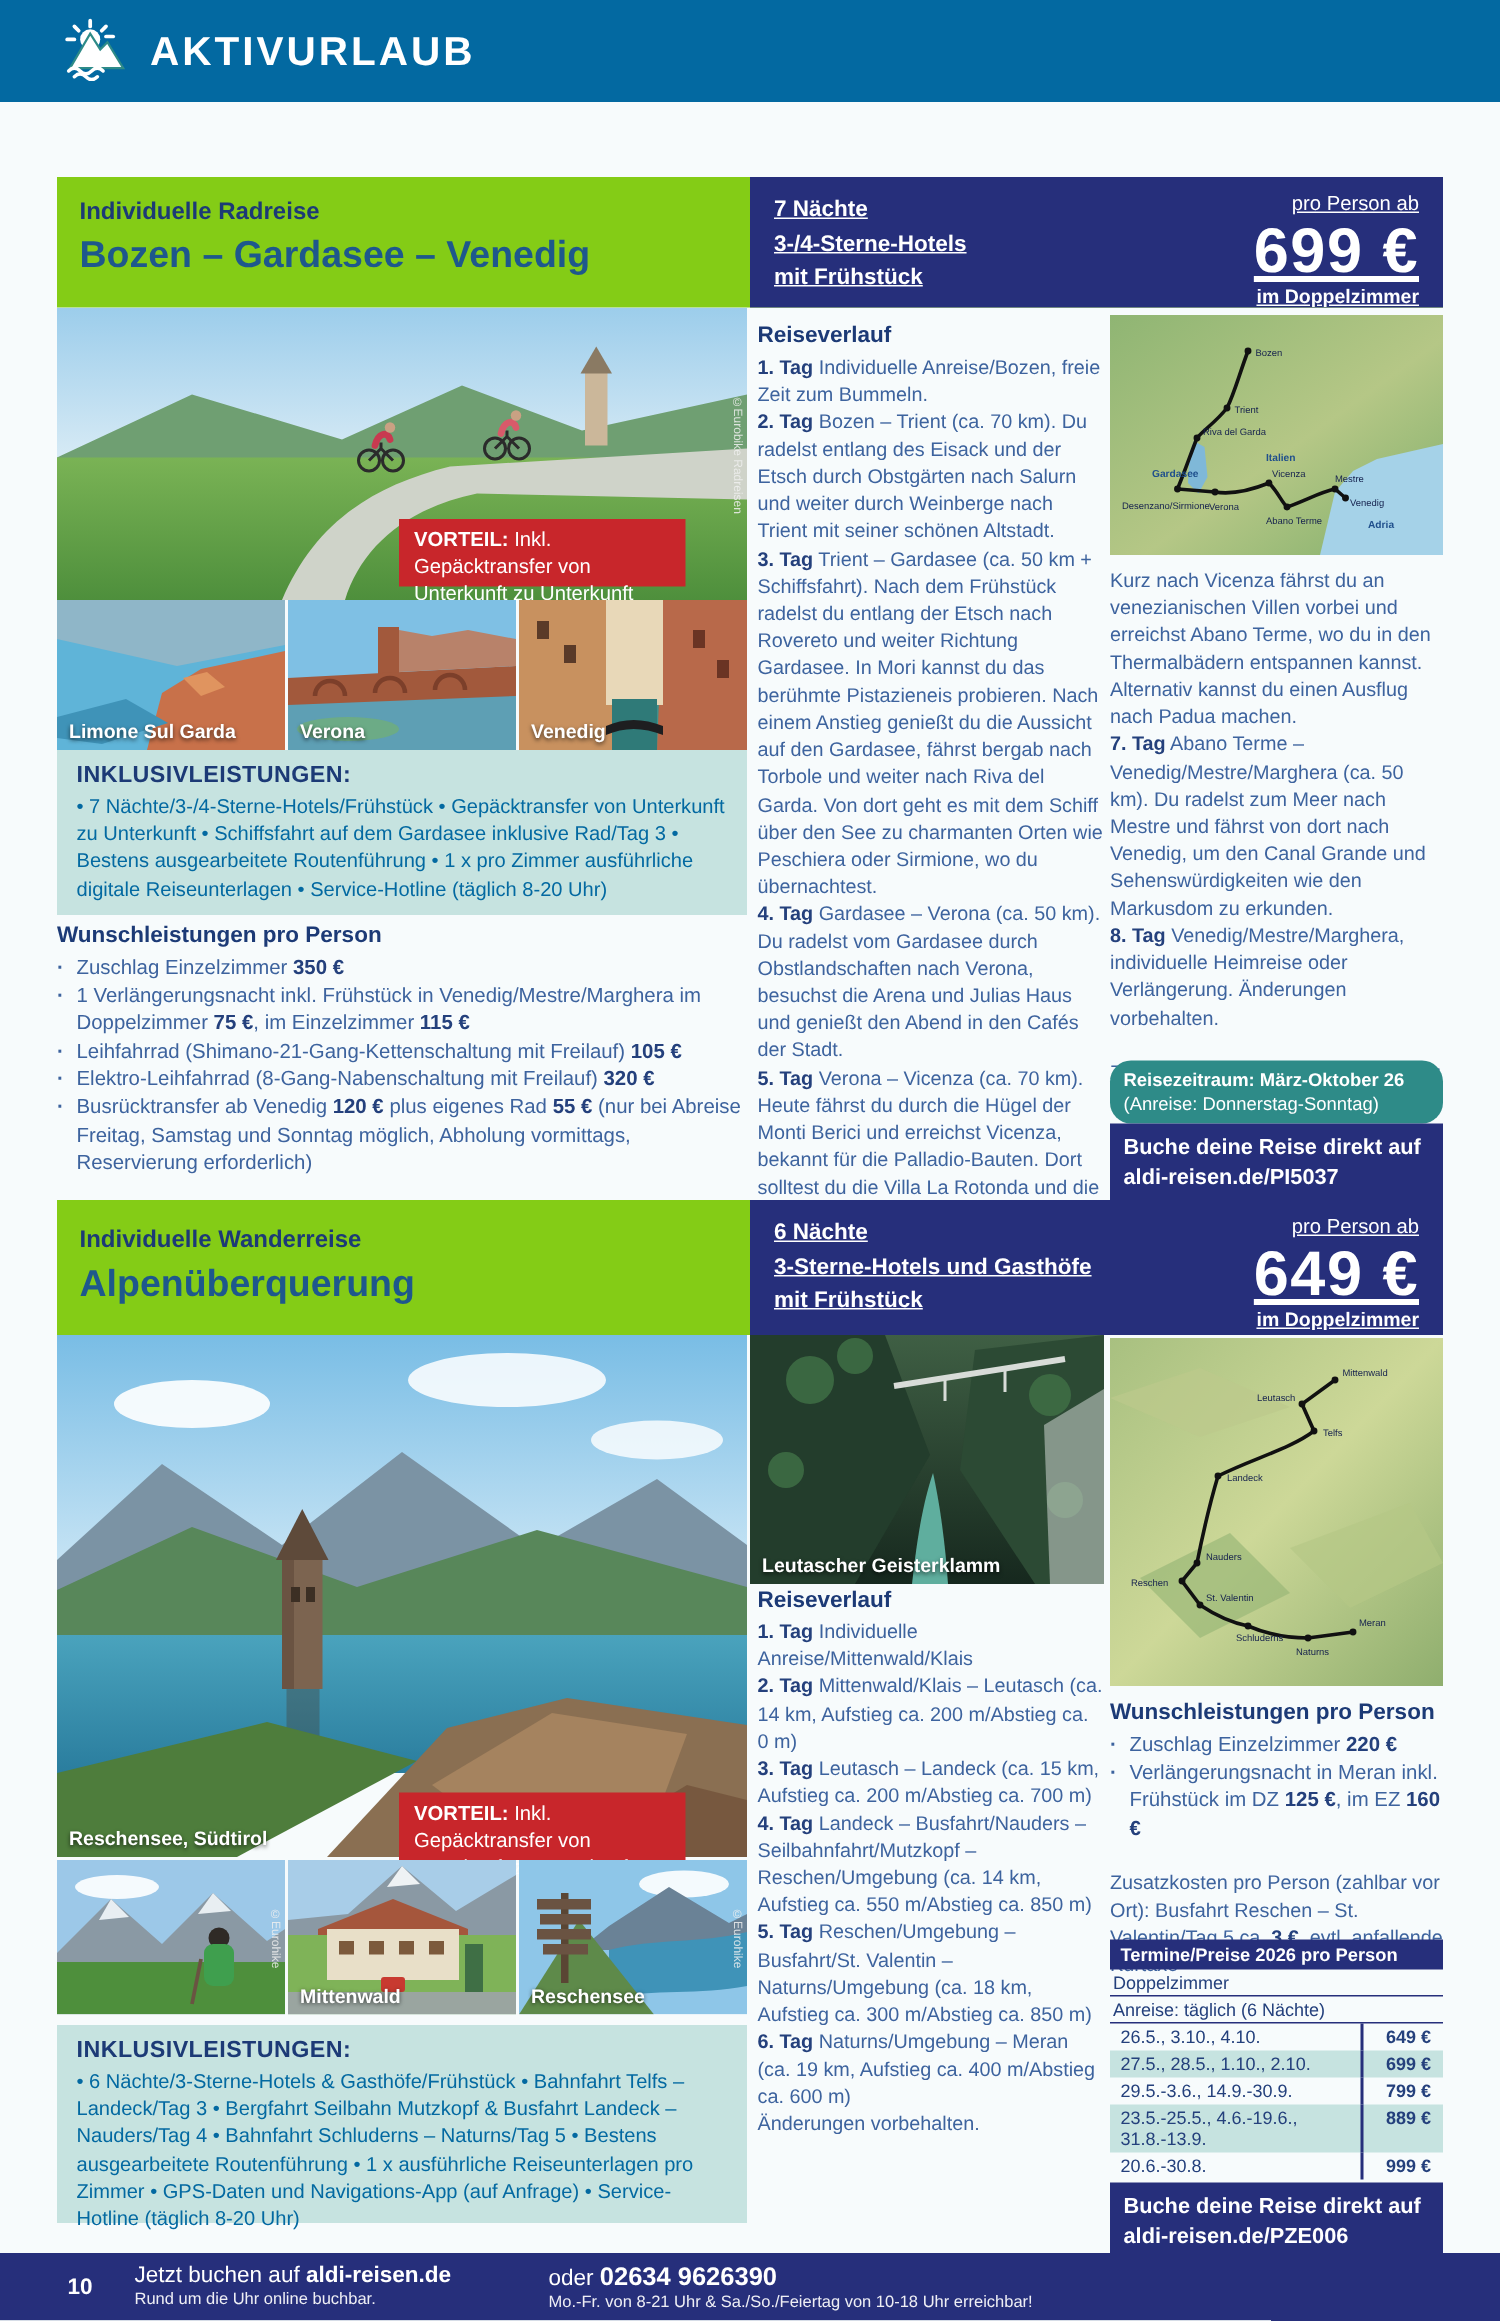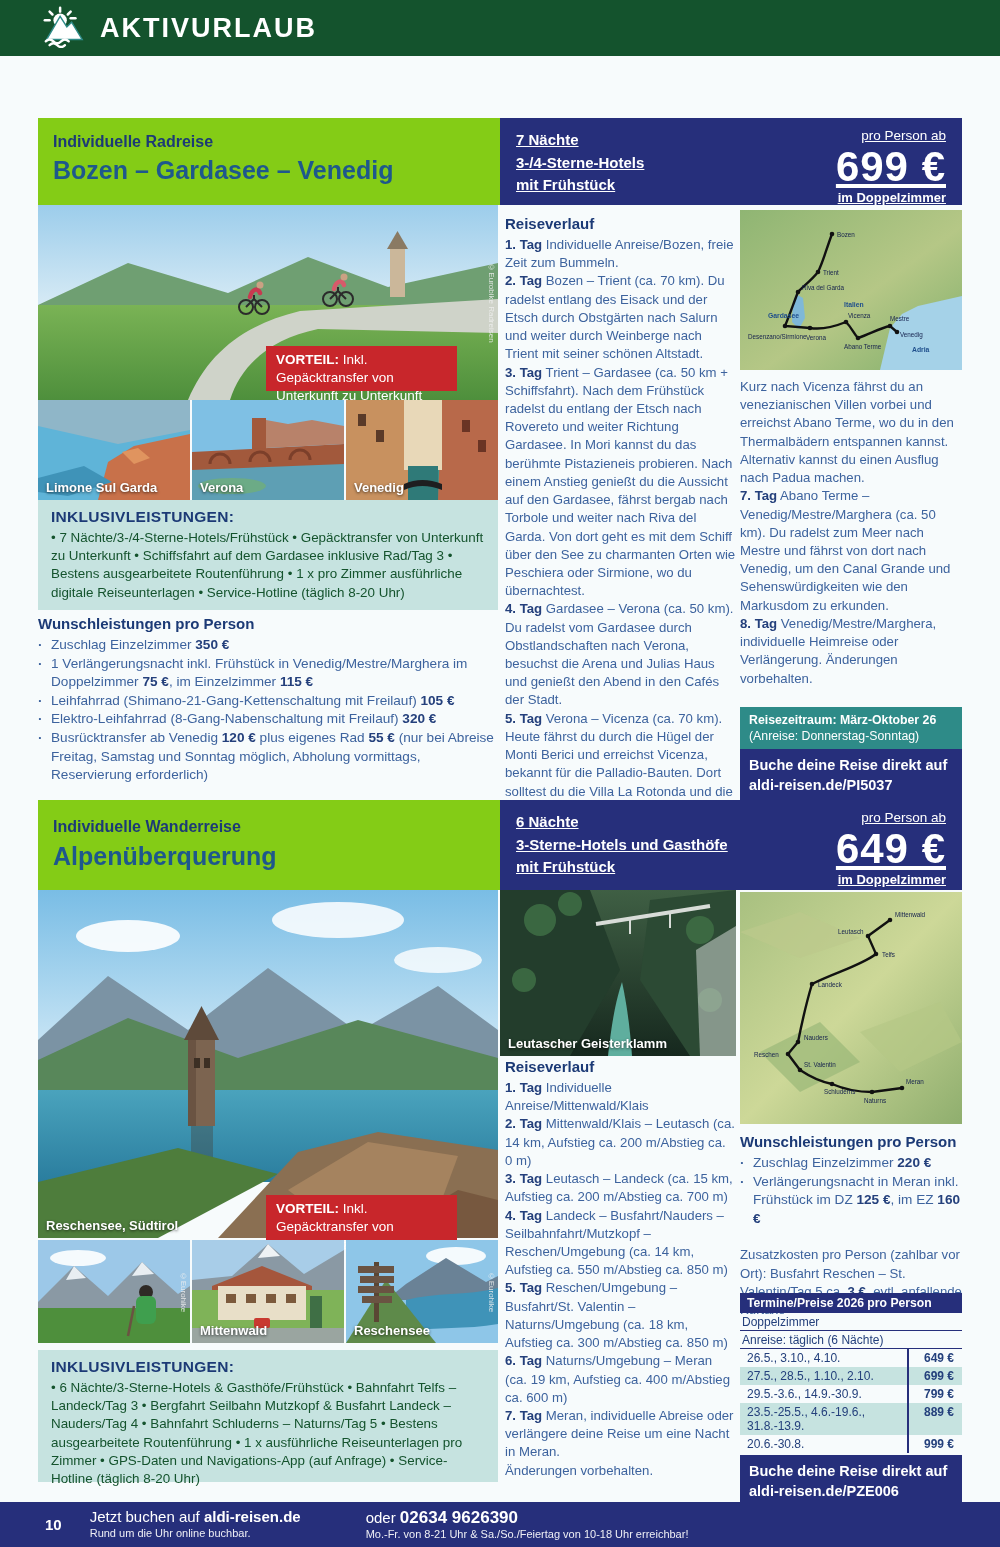--- a/index.html
+++ b/index.html
@@ -3,22 +3,22 @@
 <meta charset="utf-8">
 <style>
   * { box-sizing: border-box; }
   body { margin:0; background:#e8eef0; }
   .page {
     position:relative; width:1000px; height:1547px; margin:0 auto;
     background:#f7fbfc; overflow:hidden;
     font-family:"Liberation Sans", sans-serif;
   }
   
-  .topbar { position:absolute; top:0; left:0; width:1000px; height:56px;
-    background:#14532d; display:flex; align-items:center; padding-left:40px; }
+  .topbar { position:absolute; top:0; left:0; width:1000px; height:68px;
+    background:#0369a1; display:flex; align-items:center; padding-left:40px; }
   .brand { color:#fff; font-size:27px; font-weight:bold; letter-spacing:2px; margin-left:14px; }
   
   .offer { position:absolute; left:38px; width:924px; }
   #offer1 { top:118px; height:677px; }
   #offer2 { top:800px; height:690px; }
   .titleband { position:absolute; top:0; left:0; width:924px; background:#84cc16; }
   #offer1 .titleband { height:87px; }
   #offer2 .titleband { height:90px; }
   .cat { position:absolute; left:15px; top:15px; font-size:16px; font-weight:bold; color:#1c3a76; }
   .ttl { position:absolute; left:15px; top:38px; font-size:25px; font-weight:bold; color:#1e588c; }
@@ -44,39 +44,39 @@
   .thumbrow { position:absolute; left:0; width:460px; display:flex; gap:2px; }
   #offer1 .thumbrow { top:282px; height:100px; }
   #offer2 .thumbrow { top:440px; height:103px; }
   .thumb { flex:1; position:relative; overflow:hidden; }
   .thumb svg { display:block; width:100%; height:100%; }
   
   .inklusiv { position:absolute; left:0; width:460px; background:#c6e3e0; padding:8px 13px; }
   #offer1 .inklusiv { top:382px; height:110px; }
   #offer2 .inklusiv { top:550px; height:132px; }
   .inklusiv h3 { margin:0 0 3px 0; font-size:15.5px; color:#1c3a76; letter-spacing:.3px; }
-  .inklusiv p { margin:0; font-size:13.4px; line-height:1.36; color:#14532d; }
+  .inklusiv p { margin:0; font-size:13.4px; line-height:1.36; color:#0369a1; }
   .wunsch { position:absolute; left:0; top:497px; width:460px; }
   .wunsch h3, .rvh, .rc2 h3 { margin:0 0 4px 0; font-size:15px; color:#1c3a76; }
   .bullet { display:flex; font-size:13.6px; line-height:1.37; color:#3d639e; }
   .bullet .dot { width:13px; flex:none; font-weight:bold; }
   .bullet b { color:#24407c; }
   .midcol { position:absolute; width:231px; }
   #offer1 .midcol { left:467px; top:97px; }
   #offer2 .midcol { left:467px; top:258px; }
   .rv { margin:0; font-size:13.2px; line-height:1.38; color:#3d639e; }
   .rv b { color:#24407c; }
   .gap-top { margin-top:18px; }
   .rightcol { position:absolute; left:702px; width:222px; }
   #offer1 .map { top:92px; height:160px; }
   #offer2 .map { top:92px; height:232px; }
   .rtext { top:260px; }
   .rc2 { top:333px; }
   .zbox { position:absolute; left:702px; width:222px; }
-  .zeitraum { background:#2e8b88; color:#fff; padding:5px 9px; font-size:12.3px; line-height:1.32; }
+  .zeitraum { background:#2e8b88; color:#fff; padding:5px 9px; font-size:12.3px; line-height:1.32;border-radius:14px; }
   .bookbox { background:#262f7b; color:#fff; padding:7px 9px; font-size:14.5px;
     font-weight:bold; line-height:1.35; cursor:pointer; }
   
   .ptable { position:absolute; left:702px; top:493px; width:222px; }
   .thead { background:#262f7b; color:#fff; font-weight:bold; font-size:12.2px; padding:3px 7px; }
   .tsub { font-size:12px; color:#24407c; padding:2px 7px 1px 2px; border-bottom:1.5px solid #262f7b; }
   .trow { display:flex; font-size:12px; color:#24407c; }
   .trow:nth-child(odd) { background:#c6e3e0; }
   .tdates { flex:1; padding:2px 4px 2px 7px; }
   .tprice { width:55px; text-align:right; font-weight:bold; padding:2px 8px 2px 0;
@@ -452,21 +452,20 @@
     </div>
 
     <div class="midcol">
       <h3 class="rvh">Reiseverlauf</h3>
       <p class="rv"><b>1. Tag</b><span> Individuelle Anreise/Mittenwald/Klais</span></p>
       <p class="rv"><b>2. Tag</b><span> Mittenwald/Klais – Leutasch (ca. 14 km, Aufstieg ca. 200 m/Abstieg ca. 0 m)</span></p>
       <p class="rv"><b>3. Tag</b><span> Leutasch – Landeck (ca. 15 km, Aufstieg ca. 200 m/Abstieg ca. 700 m)</span></p>
       <p class="rv"><b>4. Tag</b><span> Landeck – Busfahrt/Nauders – Seilbahnfahrt/Mutzkopf – Reschen/Umgebung (ca. 14 km, Aufstieg ca. 550 m/Abstieg ca. 850 m)</span></p>
       <p class="rv"><b>5. Tag</b><span> Reschen/Umgebung – Busfahrt/St. Valentin – Naturns/Umgebung (ca. 18 km, Aufstieg ca. 300 m/Abstieg ca. 850 m)</span></p>
       <p class="rv"><b>6. Tag</b><span> Naturns/Umgebung – Meran (ca. 19 km, Aufstieg ca. 400 m/Abstieg ca. 600 m)</span></p>
-      <p class="rv"><b>7. Tag</b><span> Meran, individuelle Abreise oder verlängere deine Reise um eine Nacht in Meran.</span></p>
       <p class="rv"><span>Änderungen vorbehalten.</span></p>
     </div>
 
     <div class="rightcol ph map" style="position:absolute; left:702px; width:222px;">
       <svg viewBox="0 0 222 232" preserveAspectRatio="none">
         <defs>
           <linearGradient id="terr2" x1="0" y1="0" x2="1" y2="1">
             <stop offset="0" stop-color="#a8c080"></stop>
               <stop offset=".5" stop-color="#cdd898"></stop>
               <stop offset="1" stop-color="#8fae6e"></stop>

